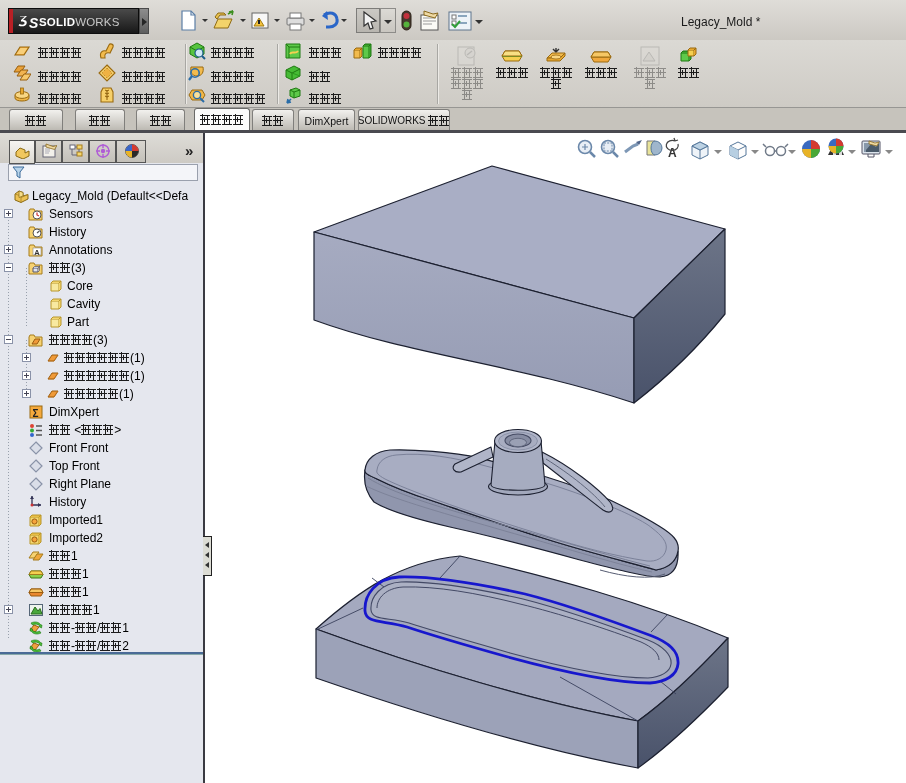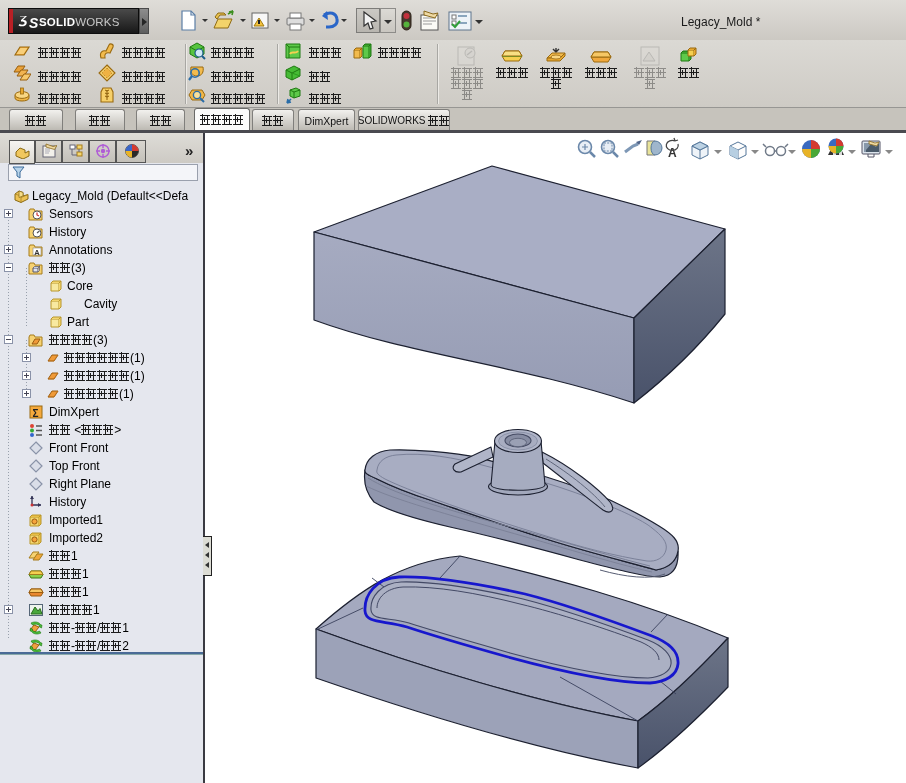--- a/index.html
+++ b/index.html
@@ -671,21 +671,21 @@
           <use href="#i-bodies"></use>
         </svg>
   <div class="abs" style="left:49px;top:74px;white-space:nowrap"><i class="z"></i><i class="z"></i>(3)</div>
   <svg class="abs" style="left:48px;top:91px" width="16" height="16">
           <use href="#i-body"></use>
         </svg>
   <div class="abs" style="left:67px;top:92px;white-space:nowrap">Core</div>
   <svg class="abs" style="left:48px;top:109px" width="16" height="16">
           <use href="#i-body"></use>
         </svg>
-  <div class="abs" style="left:84px;top:110px;white-space:nowrap">Cavity</div>
+  <div class="abs" style="left:67px;top:110px;white-space:nowrap">Cavity</div>
   <svg class="abs" style="left:48px;top:127px" width="16" height="16">
           <use href="#i-body"></use>
         </svg>
   <div class="abs" style="left:67px;top:128px;white-space:nowrap">Part</div>
   <svg class="abs" style="left:4px;top:148px" width="9" height="9">
           <use href="#i-exp"></use>
         </svg>
   <svg class="abs" style="left:28px;top:145px" width="16" height="16">
           <use href="#i-surfs"></use>
         </svg>

